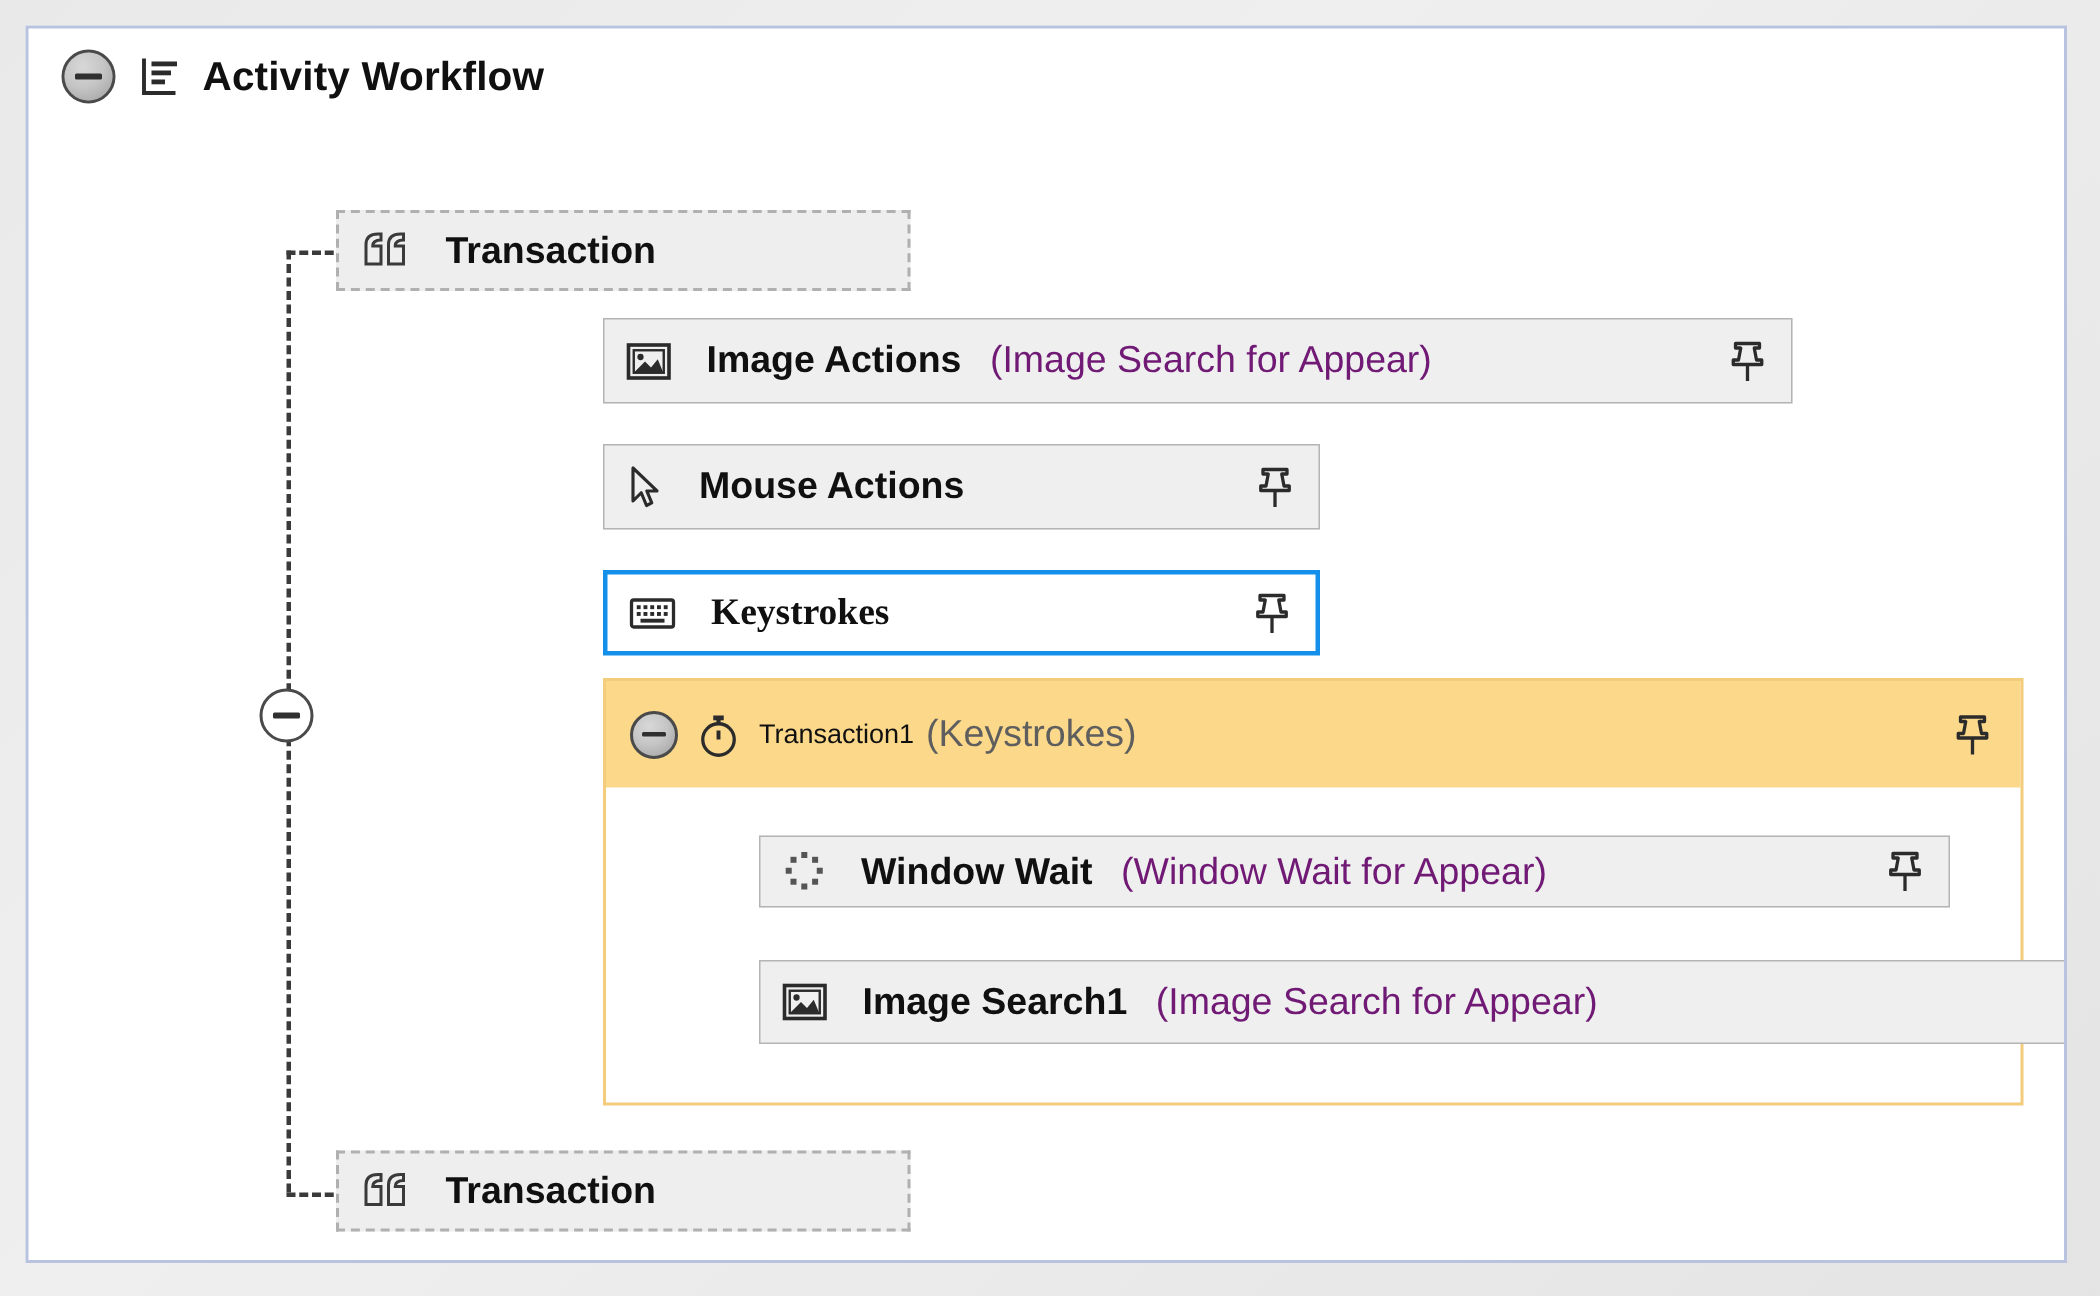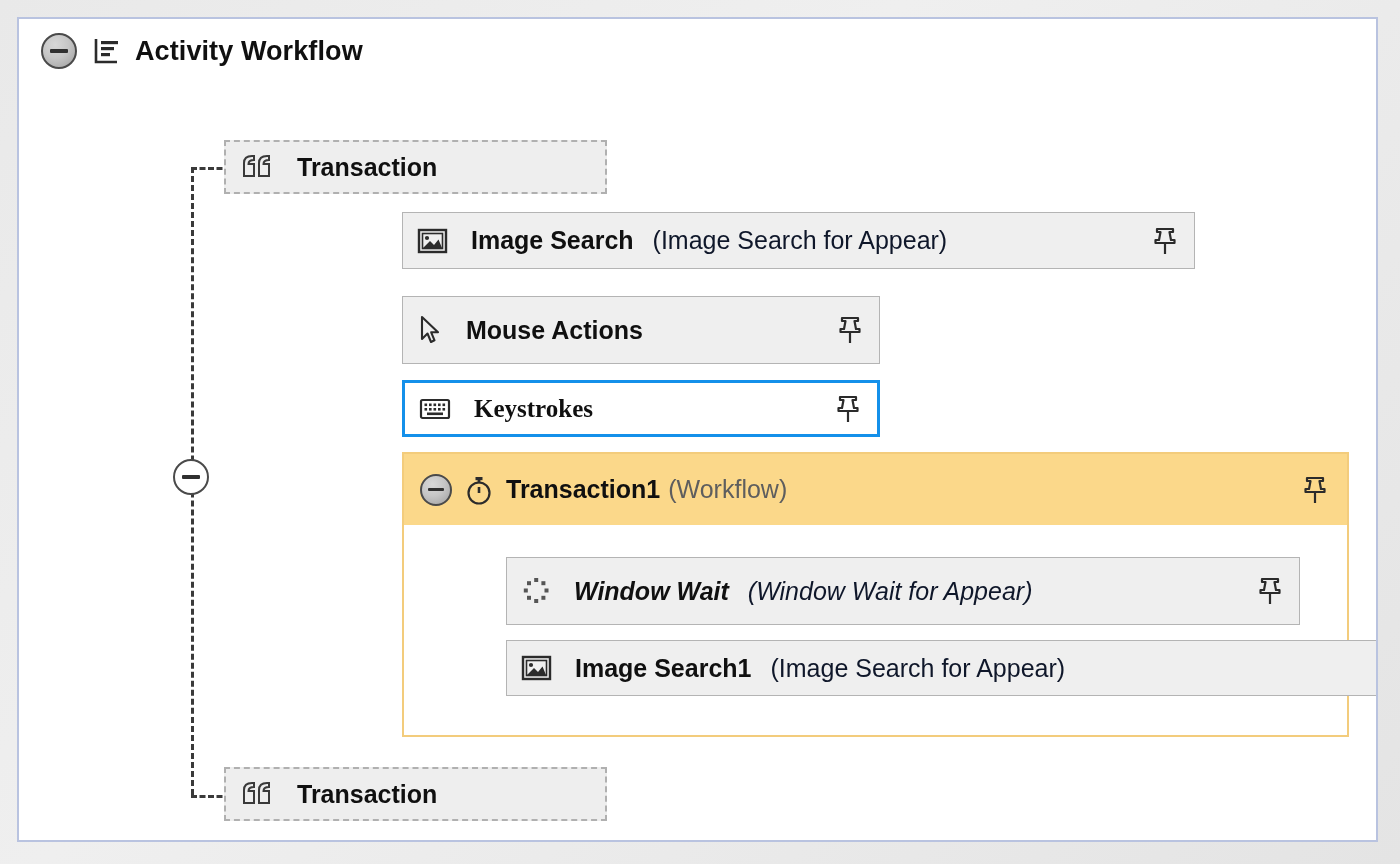--- a/index.html
+++ b/index.html
@@ -117,21 +117,21 @@
   }
   .node .label {
     font-size: 25px;
     font-weight: bold;
     color: #101010;
     white-space: nowrap;
   }
   .node .sublabel {
     font-size: 25px;
     font-weight: normal;
-    color: #0f172a;
+    color: #701a75;
     white-space: nowrap;
     margin-left: -4px;
   }
   .node .spacer { flex: 1 1 auto; min-width: 18px; }
 
   
   .node.transaction {
     border: 2px dashed #b0b0b0;
     background: #eeeeee;
   }
@@ -157,22 +157,22 @@
     height: 71px;
     background: #fbd88a;
     display: flex;
     align-items: center;
     padding: 0 17px 0 16px;
     gap: 12px;
     box-sizing: border-box;
     cursor: pointer;
   }
   #group-header .label {
-    font-size: 25px;
-    font-weight: bold;
+    font-size: 18px;
+    font-weight: normal;
     color: #101010;
     white-space: nowrap;
   }
   #group-header .sublabel {
     font-size: 25px;
     color: #5e5e5e;
     white-space: nowrap;
     margin-left: -4px;
   }
   #group-header .spacer { flex: 1 1 auto; }
@@ -229,32 +229,32 @@
 
     <div class="node" style="left:383px; top:193px; width:793px; height:57px;">
       <span class="icn">
         <svg width="31" height="28" viewBox="0 0 31 28">
           <rect x="2" y="3" width="27" height="22" fill="none" stroke="#2b2b2b" stroke-width="2.4"></rect>
           <rect x="5.5" y="6.5" width="20" height="15" fill="none" stroke="#2b2b2b" stroke-width="1.6"></rect>
           <circle cx="10" cy="11" r="2.1" fill="#2b2b2b"></circle>
           <path d="M6 21 L13 14 L17 18 L21.5 12.5 L25 21 Z" fill="#2b2b2b"></path>
         </svg>
       </span>
-      <span class="label">Image Search</span>
+      <span class="label">Image Actions</span>
       <span class="sublabel">(Image Search for Appear)</span>
       <span class="spacer"></span>
       <span class="icn pin">
         <svg width="30" height="32" viewBox="0 0 30 32">
           <path d="M7 4 L23 4 L23 7 L19.5 7 L21 15 L24.5 15 L24.5 18 L5.5 18 L5.5 15 L9 15 L10.5 7 L7 7 Z" fill="none" stroke="#2b2b2b" stroke-width="2.2" stroke-linejoin="round"></path>
           <line x1="15" y1="18" x2="15" y2="29" stroke="#2b2b2b" stroke-width="2.2"></line>
         </svg>
       </span>
     </div>
 
-    <div class="node" style="left:383px; top:277px; width:478px; height:68px;">
+    <div class="node" style="left:383px; top:277px; width:478px; height:57px;">
       <span class="icn">
         <svg width="26" height="32" viewBox="0 0 26 32">
           <path d="M5 3 L5 25 L10.5 19.5 L14 28 L17.5 26.3 L14.2 18.3 L21 18.3 Z" fill="none" stroke="#2b2b2b" stroke-width="2.1" stroke-linejoin="round"></path>
         </svg>
       </span>
       <span class="label">Mouse Actions</span>
       <span class="spacer"></span>
       <span class="icn pin">
         <svg width="30" height="32" viewBox="0 0 30 32">
           <path d="M7 4 L23 4 L23 7 L19.5 7 L21 15 L24.5 15 L24.5 18 L5.5 18 L5.5 15 L9 15 L10.5 7 L7 7 Z" fill="none" stroke="#2b2b2b" stroke-width="2.2" stroke-linejoin="round"></path>
@@ -302,31 +302,31 @@
         <span class="icn">
           <svg width="30" height="32" viewBox="0 0 30 32">
             <circle cx="15" cy="19" r="10.5" fill="none" stroke="#2b2b2b" stroke-width="2.2"></circle>
             <rect x="11.5" y="3" width="7" height="3.2" fill="#2b2b2b"></rect>
             <rect x="13.6" y="6" width="2.8" height="3.2" fill="#2b2b2b"></rect>
             <line x1="15" y1="19" x2="15" y2="13" stroke="#2b2b2b" stroke-width="2.6"></line>
           </svg>
         </span>
 
         <span class="label">Transaction1</span>
-        <span class="sublabel">(Workflow)</span>
+        <span class="sublabel">(Keystrokes)</span>
         <span class="spacer"></span>
         <span class="icn pin">
           <svg width="30" height="32" viewBox="0 0 30 32">
             <path d="M7 4 L23 4 L23 7 L19.5 7 L21 15 L24.5 15 L24.5 18 L5.5 18 L5.5 15 L9 15 L10.5 7 L7 7 Z" fill="none" stroke="#2b2b2b" stroke-width="2.2" stroke-linejoin="round"></path>
             <line x1="15" y1="18" x2="15" y2="29" stroke="#2b2b2b" stroke-width="2.2"></line>
           </svg>
         </span>
       </div>
 
-      <div class="node" style="left:102px; top:103px; width:794px; height:68px;font-style:italic;">
+      <div class="node" style="left:102px; top:103px; width:794px; height:48px;">
         <span class="icn">
           <svg width="30" height="30" viewBox="0 0 30 30">
             <g fill="#555555">
               <rect x="13.2" y="2" width="4" height="4"></rect>
               <rect x="20.4" y="5.2" width="4" height="4"></rect>
               <rect x="23.5" y="12.5" width="4" height="4"></rect>
               <rect x="20.4" y="19.8" width="4" height="4"></rect>
               <rect x="13.2" y="23" width="4" height="4"></rect>
               <rect x="6" y="19.8" width="4" height="4"></rect>
               <rect x="2.8" y="12.5" width="4" height="4"></rect>

